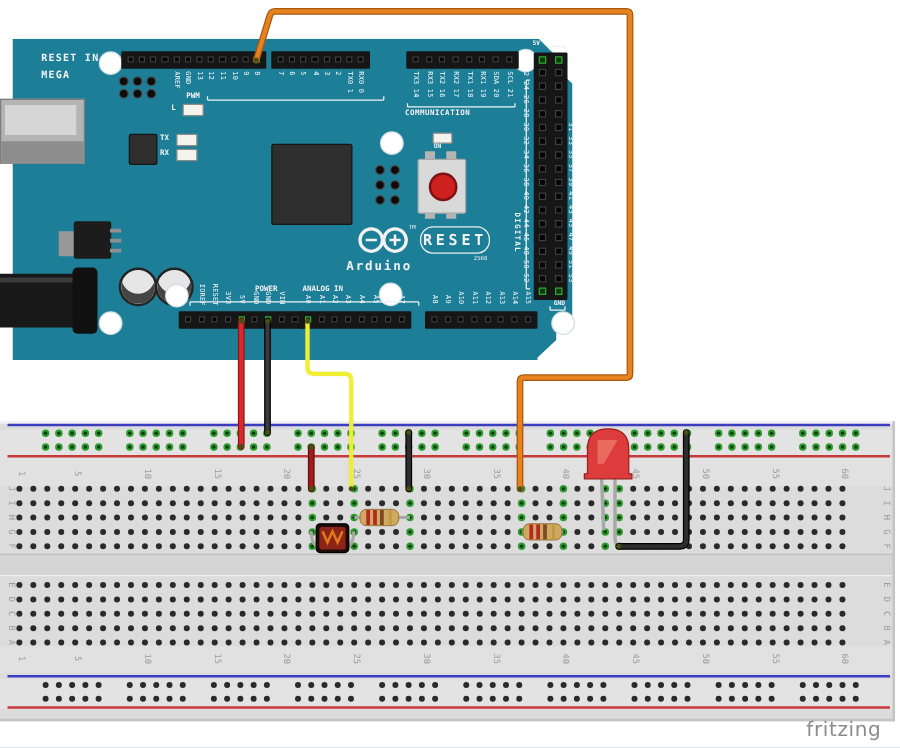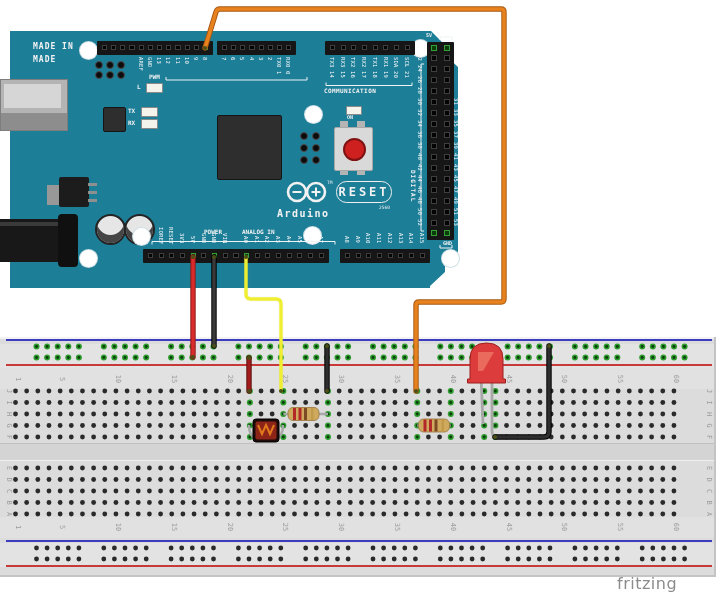--- a/index.html
+++ b/index.html
@@ -11,21 +11,21 @@
   .abs{position:absolute;}
   .silk{position:absolute;color:#f2f2f2;white-space:nowrap;}
   .plabel{position:absolute;font-size:5.5px;line-height:6px;color:#fafafa;white-space:nowrap;
           transform:rotate(90deg);transform-origin:0 0;letter-spacing:0.2px;}
   .pinstrip{position:absolute;background:#161616;border-radius:1px;}
   .ph{position:absolute;width:3.2px;height:3.2px;background:#030303;border:1px solid #3e3e3e;}
   .ph.green{background:#0a3d0a;border-color:#35a035;}
   .mh{position:absolute;border-radius:50%;background:#ffffff;box-shadow:0 0 0 1px #cfdfe4;}
   .icsp{position:absolute;border-radius:50%;background:#0c0c0c;border:1.5px solid #4c4c4c;}
   .ledr{position:absolute;background:#f4f4ec;border:1px solid #8a8a8a;border-radius:1px;}
-  #watermark{position:absolute;left:617px;top:574px;z-index:4;
+  #watermark{position:absolute;left:645px;top:574px;z-index:4;
              font:16px "DejaVu Sans","Liberation Sans",sans-serif;color:#8c8c8c;letter-spacing:0.5px;}
   #board-shape{position:absolute;left:0;top:0;width:720px;height:598px;background:#1d7e98;
     clip-path:polygon(10px 31px,431px 31px,444px 44px,444px 54px,458px 67px,458px 252px,
                       445px 265px,445px 272px,430px 286px,430px 288px,10px 288px);}
   .made-in{left:33px;top:40px;font-size:8px;font-weight:bold;letter-spacing:1px;line-height:13px;}
   .pwm{left:149px;top:73px;font-size:6px;font-weight:bold;}
   .comm{left:324px;top:87px;font-size:6px;font-weight:bold;letter-spacing:0.4px;}
   .power{left:204px;top:228px;font-size:6px;font-weight:bold;}
   .analogin{left:242px;top:228px;font-size:6px;font-weight:bold;}
   .digital{left:417px;top:170px;font-size:6px;font-weight:bold;letter-spacing:1px;
@@ -1357,22 +1357,22 @@
           <path d="M549,346 L549,432 Q549,437 544,437 L495,437" stroke="#000000" stroke-width="5.4" fill="none" stroke-linecap="round" stroke-linejoin="round"></path>
           <path d="M549,346 L549,432 Q549,437 544,437 L495,437" stroke="#2e2e2e" stroke-width="3.4" fill="none" stroke-linecap="round" stroke-linejoin="round"></path>
           <circle cx="549" cy="346" r="2" fill="#4b4f16"></circle>
           <circle cx="495" cy="437" r="2" fill="#4b4f16"></circle>
         </g>
       </g>
     </svg>
 
   <div id="texts">
     <div class="silk made-in">
-      <span>MADE IN</span><br>
-      <span>MADE</span>
+      <span>RESET IN</span><br>
+      <span>MEGA</span>
     </div>
     <div class="silk pwm">PWM</div>
     <div class="silk comm">COMMUNICATION</div>
     <div class="silk power">POWER</div>
     <div class="silk analogin">ANALOG IN</div>
     <div class="silk digital">DIGITAL</div>
     <div class="silk fivev">5V</div>
     <div class="silk gndlbl">GND</div>
     <div class="silk onlbl">ON</div>
     <div class="silk llbl">L</div>

